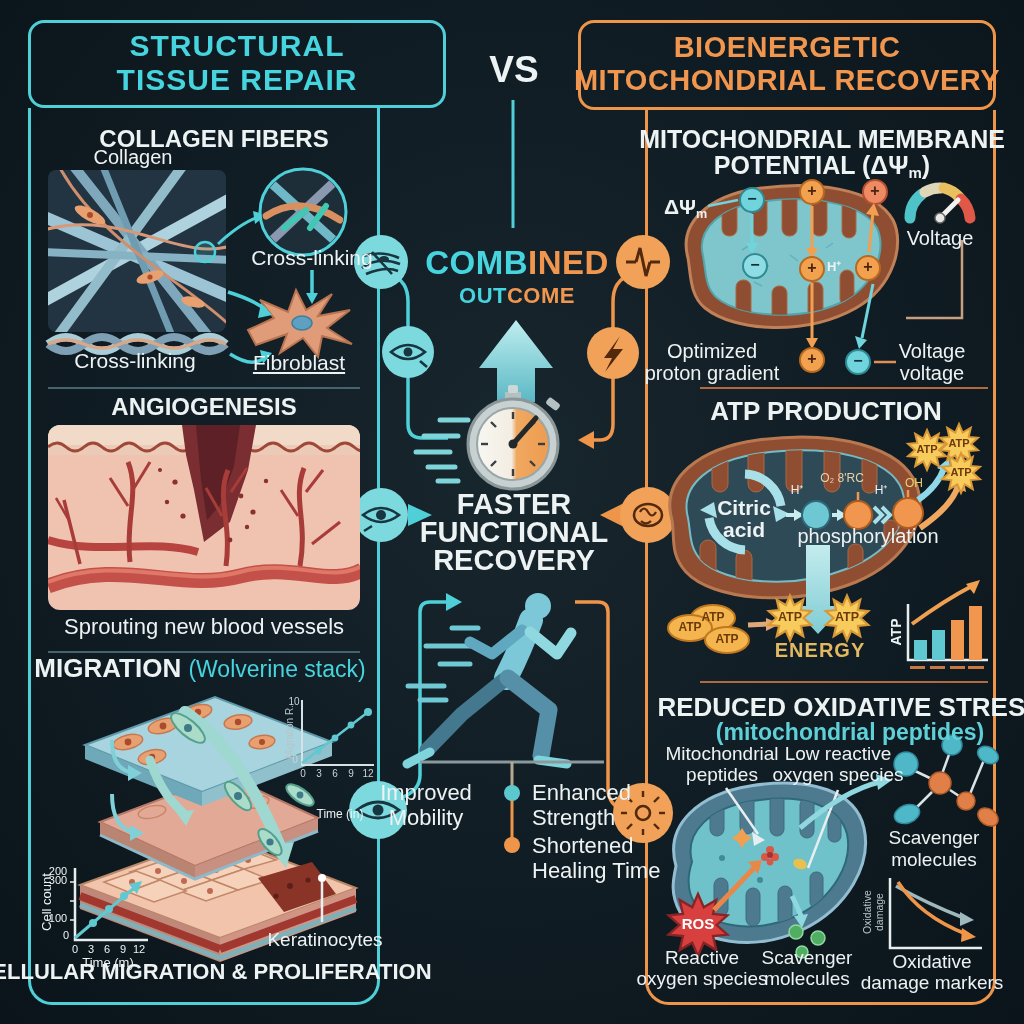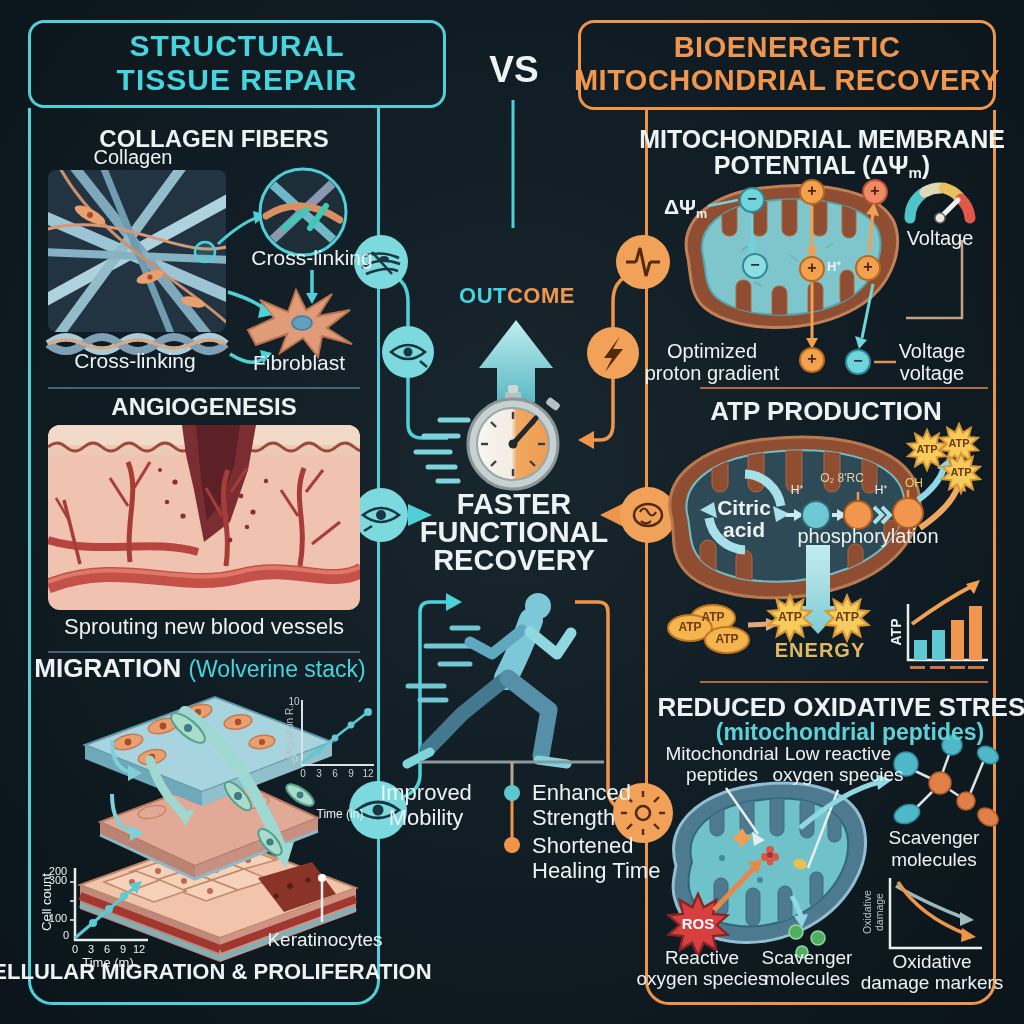--- a/index.html
+++ b/index.html
@@ -600,21 +600,21 @@
   <div class="lbl b cy" style="left:237px;top:30px;font-size:30px;letter-spacing:1px;">STRUCTURAL</div>
   <div class="lbl b cy" style="left:237px;top:64px;font-size:30px;letter-spacing:1px;">TISSUE REPAIR</div>
   <div class="lbl b" style="left:514px;top:50px;font-size:37px;">VS</div>
   <div class="lbl b or" style="left:787px;top:32px;font-size:29px;letter-spacing:0.5px;">BIOENERGETIC</div>
   <div class="lbl b or" style="left:787px;top:65px;font-size:29px;letter-spacing:0.5px;">MITOCHONDRIAL RECOVERY</div>
 
   <div class="lbl b" style="left:214px;top:126px;font-size:24px;">COLLAGEN FIBERS</div>
   <div class="lbl" style="left:133px;top:147px;font-size:20px;">Collagen</div>
   <div class="lbl" style="left:312px;top:247px;font-size:21px;">Cross-linking</div>
   <div class="lbl" style="left:135px;top:350px;font-size:21px;">Cross-linking</div>
-  <div class="lbl" style="left:299px;top:352px;font-size:21px;">Fibroblast</div>
+  <div class="lbl" style="left:299px;top:352px;font-size:21px;text-decoration:underline;">Fibroblast</div>
   <div class="lbl b" style="left:204px;top:394px;font-size:24px;">ANGIOGENESIS</div>
   <div class="lbl" style="left:200px;top:655px;font-size:26px;">
     <span class="b">MIGRATION</span>
     <span class="cy" style="font-size:23px;">(Wolverine stack)</span>
   </div>
   <div class="lbl" style="left:204px;top:615px;font-size:22px;">Sprouting new blood vessels</div>
   <div class="lbl" style="left:325px;top:930px;font-size:19px;">Keratinocytes</div>
   <div class="lbl b" style="left:204px;top:960px;font-size:22px;">CELLULAR MIGRATION &amp; PROLIFERATION</div>
 
   <div class="lbl rot" style="left:290px;top:732px;font-size:10px;color:#b8c4c8;">Migration R.</div>
@@ -632,20 +632,23 @@
   <div class="lbl" style="left:58px;top:866px;font-size:11px;">200</div>
   <div class="lbl" style="left:58px;top:913px;font-size:11px;">100</div>
   <div class="lbl" style="left:66px;top:930px;font-size:11px;">0</div>
   <div class="lbl" style="left:75px;top:944px;font-size:11px;">0</div>
   <div class="lbl" style="left:91px;top:944px;font-size:11px;">3</div>
   <div class="lbl" style="left:107px;top:944px;font-size:11px;">6</div>
   <div class="lbl" style="left:123px;top:944px;font-size:11px;">9</div>
   <div class="lbl" style="left:139px;top:944px;font-size:11px;">12</div>
   <div class="lbl" style="left:108px;top:956px;font-size:13px;">Time (m)</div>
 
+  <div class="lbl b" style="left:517px;top:246px;font-size:33px;letter-spacing:0.5px;">
+    <span class="cy">COMB</span><span class="or">INED</span>
+  </div>
   <div class="lbl b" style="left:517px;top:284px;font-size:22px;letter-spacing:0.5px;">
     <span class="cy">OUT</span><span class="or">COME</span>
   </div>
   <div class="lbl b" style="left:514px;top:489px;font-size:29px;">FASTER</div>
   <div class="lbl b" style="left:514px;top:517px;font-size:29px;">FUNCTIONAL</div>
   <div class="lbl b" style="left:514px;top:545px;font-size:29px;">RECOVERY</div>
   <div class="lbl" style="left:426px;top:781px;font-size:22px;">Improved</div>
   <div class="lbl" style="left:426px;top:806px;font-size:22px;">Mobility</div>
   <div class="la" style="left:532px;top:781px;font-size:22px;">Enhanced</div>
   <div class="la" style="left:532px;top:806px;font-size:22px;">Strength</div>

